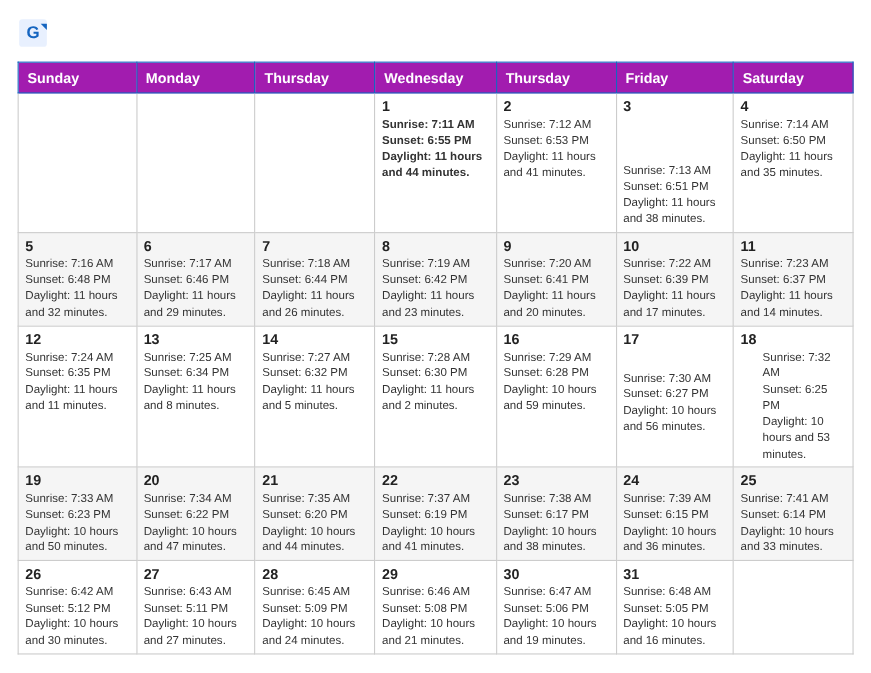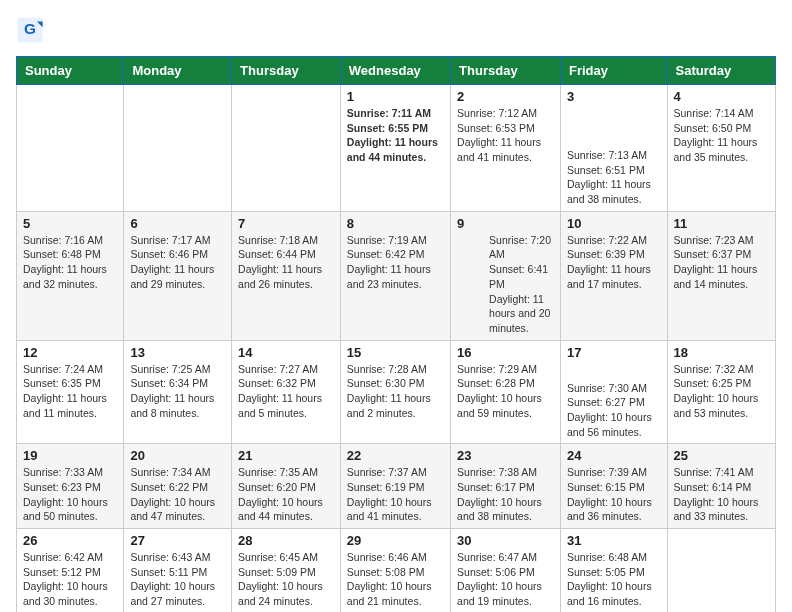--- a/index.html
+++ b/index.html
@@ -45,21 +45,21 @@
     .location {
       font-size: 15px;
       color: #444;
     }
     .calendar {
       width: 100%;
       border-collapse: collapse;
       border: 1px solid #ccc;
     }
     .calendar th {
-      background-color: #15803d;
+      background-color: #a21caf;
       color: #fff;
       font-size: 13px;
       font-weight: bold;
       text-align: left;
       padding: 6px 8px;
       border: 1px solid #1565c0;
     }
     .calendar td {
       vertical-align: top;
       border: 1px solid #ccc;
@@ -170,21 +170,21 @@
 Daylight: 11 hours and 26 minutes.</div>
         </td>
         <td>
           <span class="day-number">8</span>
           <div class="day-info" style="white-space: pre-line;">Sunrise: 7:19 AM
 Sunset: 6:42 PM
 Daylight: 11 hours and 23 minutes.</div>
         </td>
         <td>
           <span class="day-number">9</span>
-          <div class="day-info" style="white-space: pre-line; margin-left: 32px;">Sunrise: 7:20 AM
+          <div class="day-info" style="white-space: pre-line;">Sunrise: 7:20 AM
 Sunset: 6:41 PM
 Daylight: 11 hours and 20 minutes.</div>
         </td>
         <td>
           <span class="day-number">10</span>
           <div class="day-info" style="white-space: pre-line;">Sunrise: 7:22 AM
 Sunset: 6:39 PM
 Daylight: 11 hours and 17 minutes.</div>
         </td>
         <td>
@@ -226,21 +226,21 @@
 Daylight: 10 hours and 59 minutes.</div>
         </td>
         <td>
           <span class="day-number">17</span>
           <div class="day-info" style="white-space: pre-line; margin-top: 21px;">Sunrise: 7:30 AM
 Sunset: 6:27 PM
 Daylight: 10 hours and 56 minutes.</div>
         </td>
         <td>
           <span class="day-number">18</span>
-          <div class="day-info" style="white-space: pre-line;">Sunrise: 7:32 AM
+          <div class="day-info" style="white-space: pre-line; margin-left: 20px;">Sunrise: 7:32 AM
 Sunset: 6:25 PM
 Daylight: 10 hours and 53 minutes.</div>
         </td>
       </tr>
       <tr>
         <td>
           <span class="day-number">19</span>
           <div class="day-info" style="white-space: pre-line;">Sunrise: 7:33 AM
 Sunset: 6:23 PM
 Daylight: 10 hours and 50 minutes.</div>

